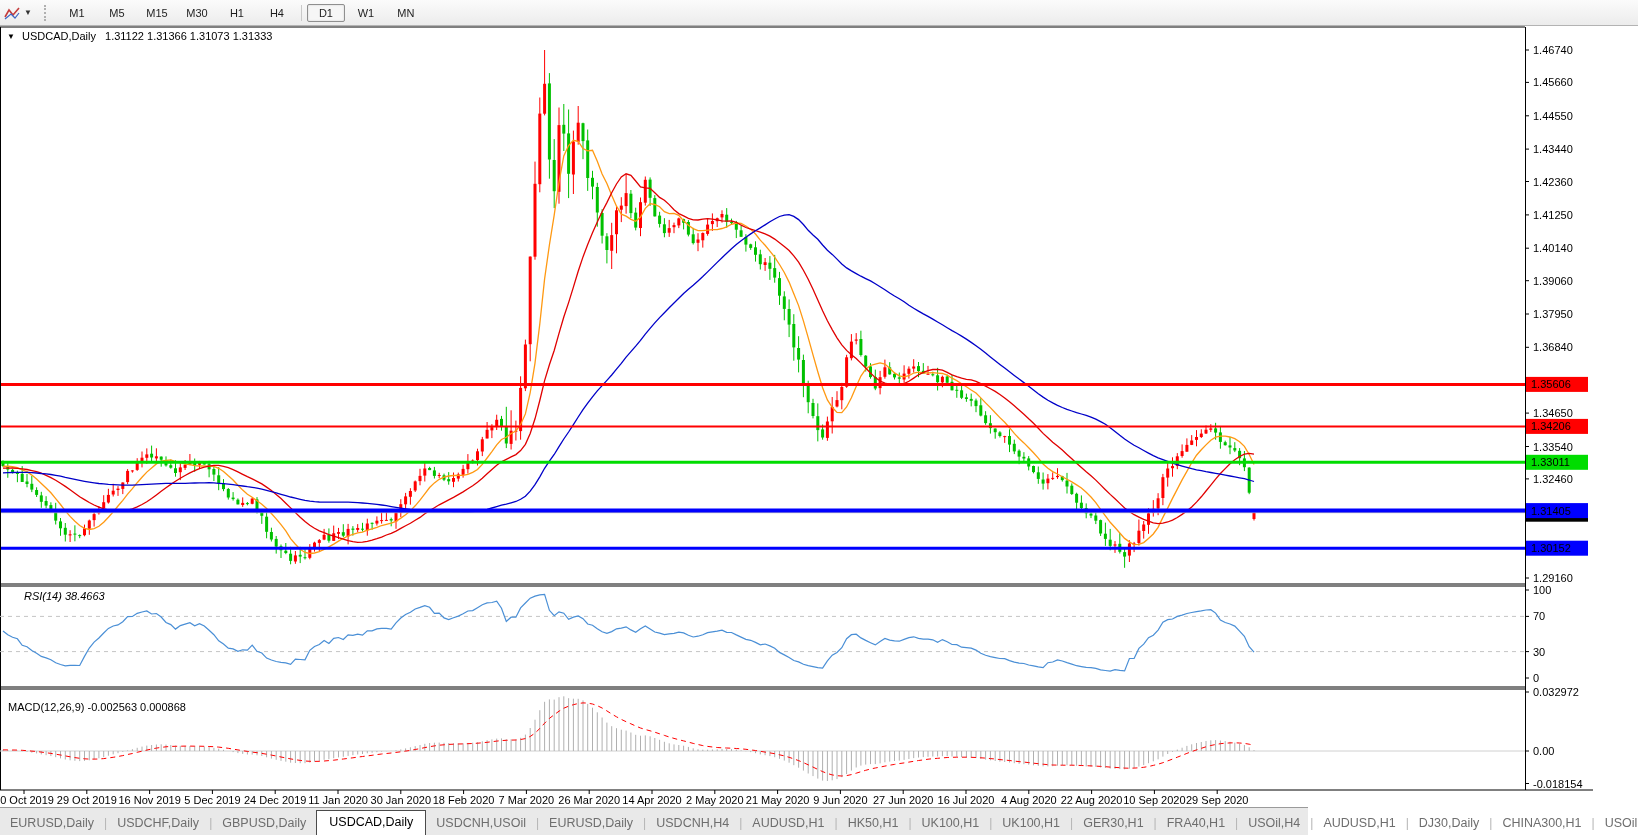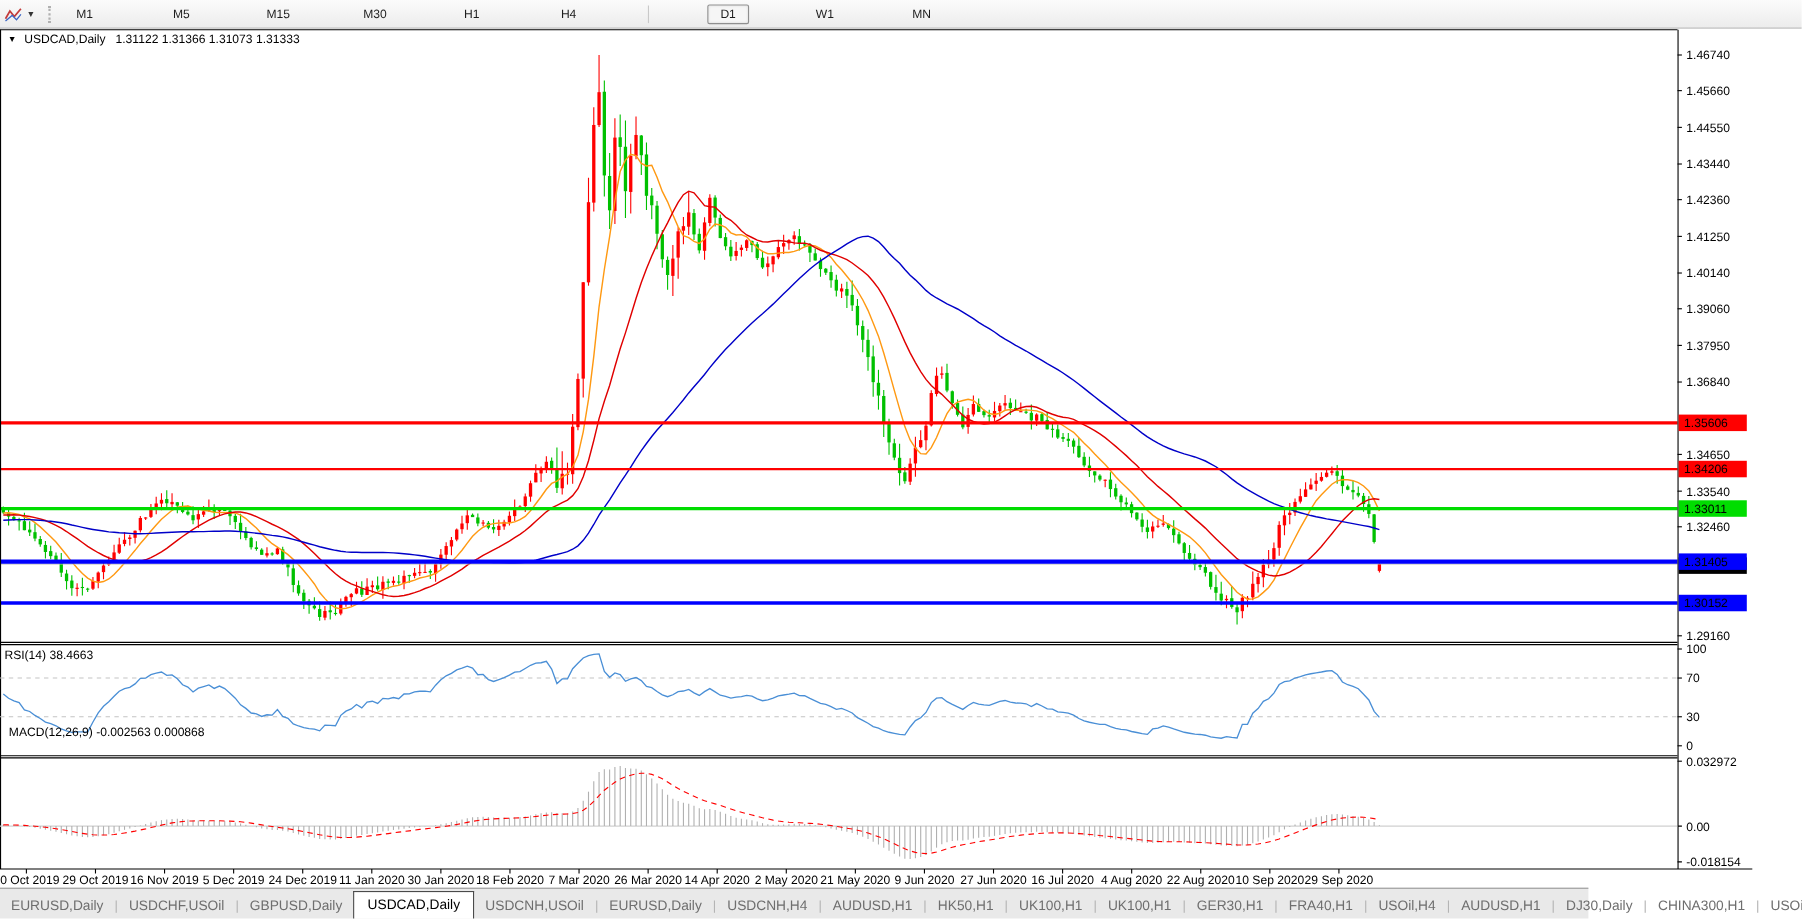--- a/index.html
+++ b/index.html
@@ -16,24 +16,24 @@
   .tf-btn{min-width:26px;padding:2px 5px;margin:0 1px;font-size:11px;color:#1d1d1d;text-align:center;
     border:1px solid transparent;border-radius:2px;cursor:default;}
   .tf-btn.active{background:#f6f6f6;border:1px solid #8f8f8f;box-shadow:inset 0 0 2px #cfcfcf;}
   
   #chart-svg{position:absolute;left:0;top:0;z-index:1;}
   svg text{font-family:"Liberation Sans",sans-serif;font-size:11px;fill:#000;}
   
   .pane-label{position:absolute;font-size:11px;color:#000;z-index:2;white-space:nowrap;}
   #chart-title{left:7px;top:30px;text-align:right;}
   #chart-title .caret{font-size:8px;position:relative;top:-1px;margin-right:4px;}
-  #rsi-label{left:4px;top:590px;}
-  #macd-label{left:8px;top:660px;}
+  #rsi-label{left:24px;top:590px;font-style:italic;}
+  #macd-label{left:8px;top:701px;}
   
-  #tabbar{position:absolute;left:0;top:807px;width:1444px;height:28px;background:#e9e9e9;
+  #tabbar{position:absolute;left:0;top:807px;width:1308px;height:28px;background:#e9e9e9;
     border-top:1px solid #9a9a9a;display:flex;align-items:flex-end;z-index:5;}
   .tab{font-size:12.5px;color:#6e6e6e;padding:4px 10px 6px 10px;white-space:nowrap;cursor:default;}
   .tab.active{background:#fff;color:#000;border:1px solid #4a4a4a;border-bottom:none;
     padding:4px 12px 7px 12px;margin-bottom:0;}
   .tab-sep{color:#b4b4b4;font-size:12px;padding-bottom:6px;}
 </style>
 </head>
 <body>
 
 <div id="stage">
@@ -971,21 +971,21 @@
 
   <div id="toolbar">
     <span class="tb-icon">
       <svg width="16" height="14" viewBox="0 0 16 14">
         <polyline points="1,11 5,4 9,9 15,2" fill="none" stroke="#c43c3c" stroke-width="1.6"></polyline>
         <polyline points="1,13 7,8 11,12 15,7" fill="none" stroke="#3c66c4" stroke-width="1.2"></polyline>
       </svg>
     </span>
     <span class="tb-caret">▼</span>
     <span class="tb-grip"></span>
-    <span id="tf-buttons" style="display:flex;align-items:center;gap:48px;">
+    <span id="tf-buttons" style="display:flex;align-items:center;">
         <span class="tf-btn">M1</span>
         <span class="tf-btn">M5</span>
         <span class="tf-btn">M15</span>
         <span class="tf-btn">M30</span>
         <span class="tf-btn">H1</span>
         <span class="tf-btn">H4</span>
         <span class="tb-sep"></span>
         <span class="tf-btn active">D1</span>
         <span class="tf-btn">W1</span>
         <span class="tf-btn">MN</span>
@@ -997,21 +997,21 @@
     <span>USDCAD,Daily</span>
     <span style="margin-left:6px;">1.31122 1.31366 1.31073 1.31333</span>
   </div>
 
   <div id="rsi-label" class="pane-label">RSI(14) 38.4663</div>
   <div id="macd-label" class="pane-label">MACD(12,26,9) -0.002563 0.000868</div>
 
   <div id="tabbar">
       <span class="tab">EURUSD,Daily</span>
       <span class="tab-sep">|</span>
-      <span class="tab">USDCHF,USOil</span>
+      <span class="tab">USDCHF,Daily</span>
       <span class="tab-sep">|</span>
       <span class="tab">GBPUSD,Daily</span>
       <span class="tab active">USDCAD,Daily</span>
       <span class="tab">USDCNH,USOil</span>
       <span class="tab-sep">|</span>
       <span class="tab">EURUSD,Daily</span>
       <span class="tab-sep">|</span>
       <span class="tab">USDCNH,H4</span>
       <span class="tab-sep">|</span>
       <span class="tab">AUDUSD,H1</span>

